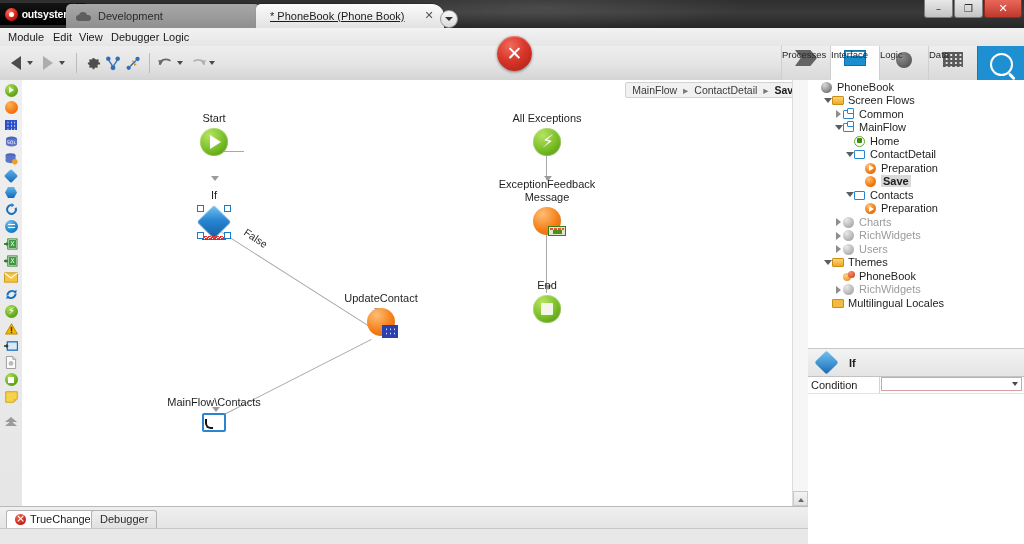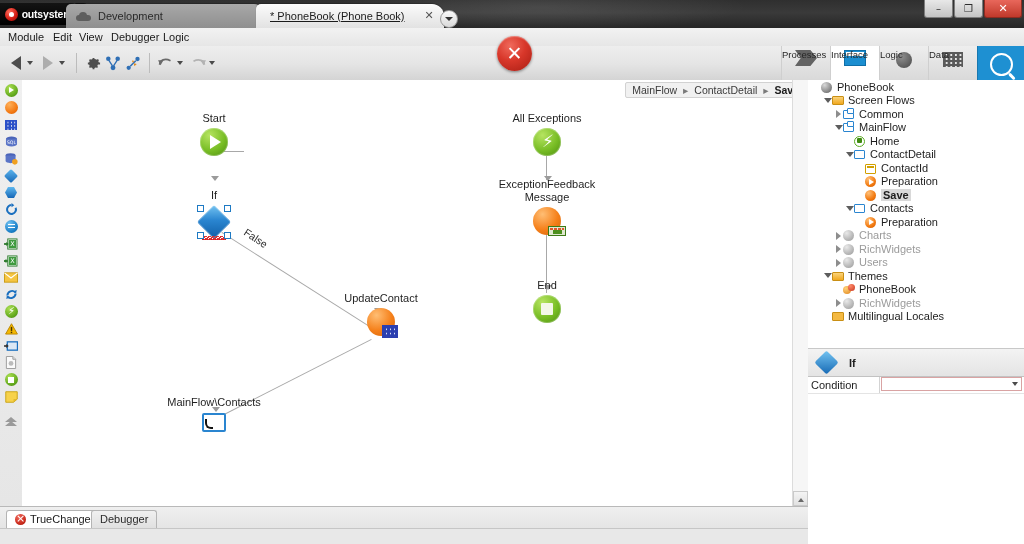--- a/index.html
+++ b/index.html
@@ -712,27 +712,20 @@
           <div class="trow" style="padding-left: 37px;">
             <div class="exp open"></div>
             <div class="ticon">
               <div class="i-screen"></div>
             </div>
             <span class="tlbl">ContactDetail</span>
           </div>
           <div class="trow" style="padding-left: 48px;">
             <div class="exp "></div>
             <div class="ticon">
-              <div class="i-input"></div>
-            </div>
-            <span class="tlbl">ContactId</span>
-          </div>
-          <div class="trow" style="padding-left: 48px;">
-            <div class="exp "></div>
-            <div class="ticon">
               <div class="i-act play"></div>
             </div>
             <span class="tlbl">Preparation</span>
           </div>
           <div class="trow sel" style="padding-left: 48px;">
             <div class="exp "></div>
             <div class="ticon">
               <div class="i-act"></div>
             </div>
             <span class="tlbl">Save</span>

